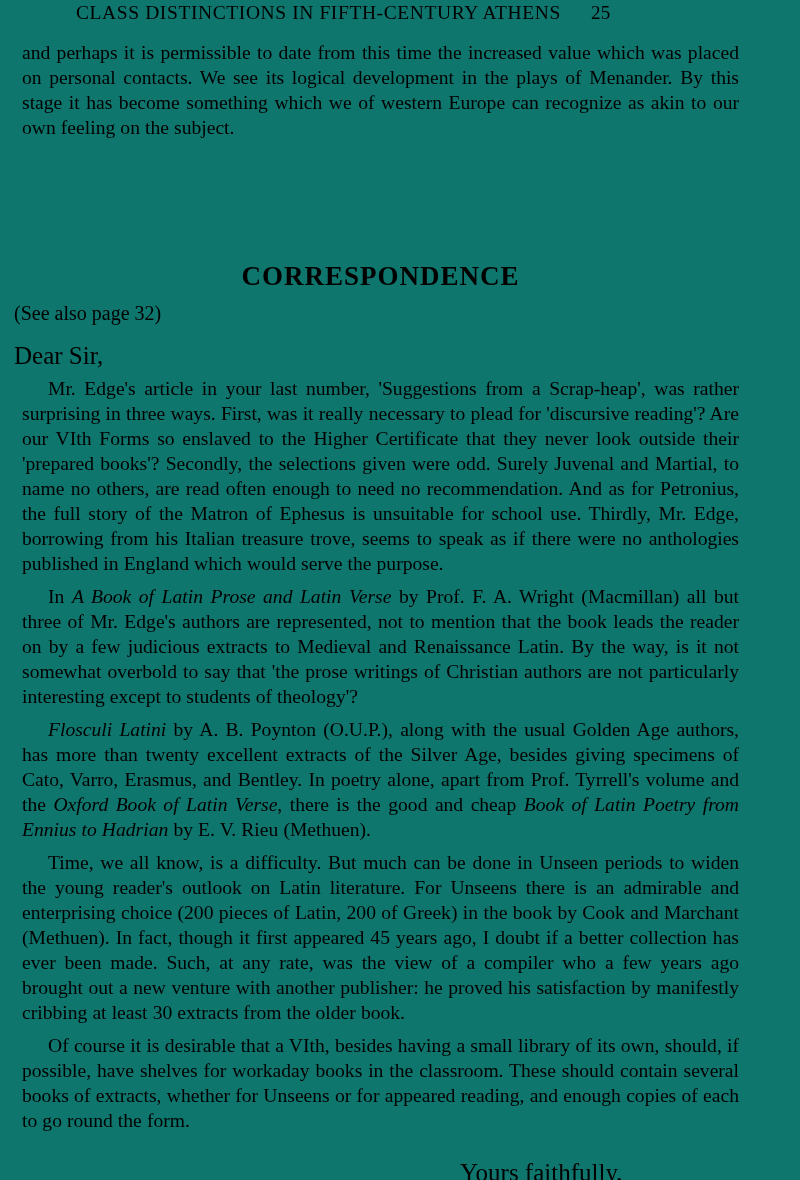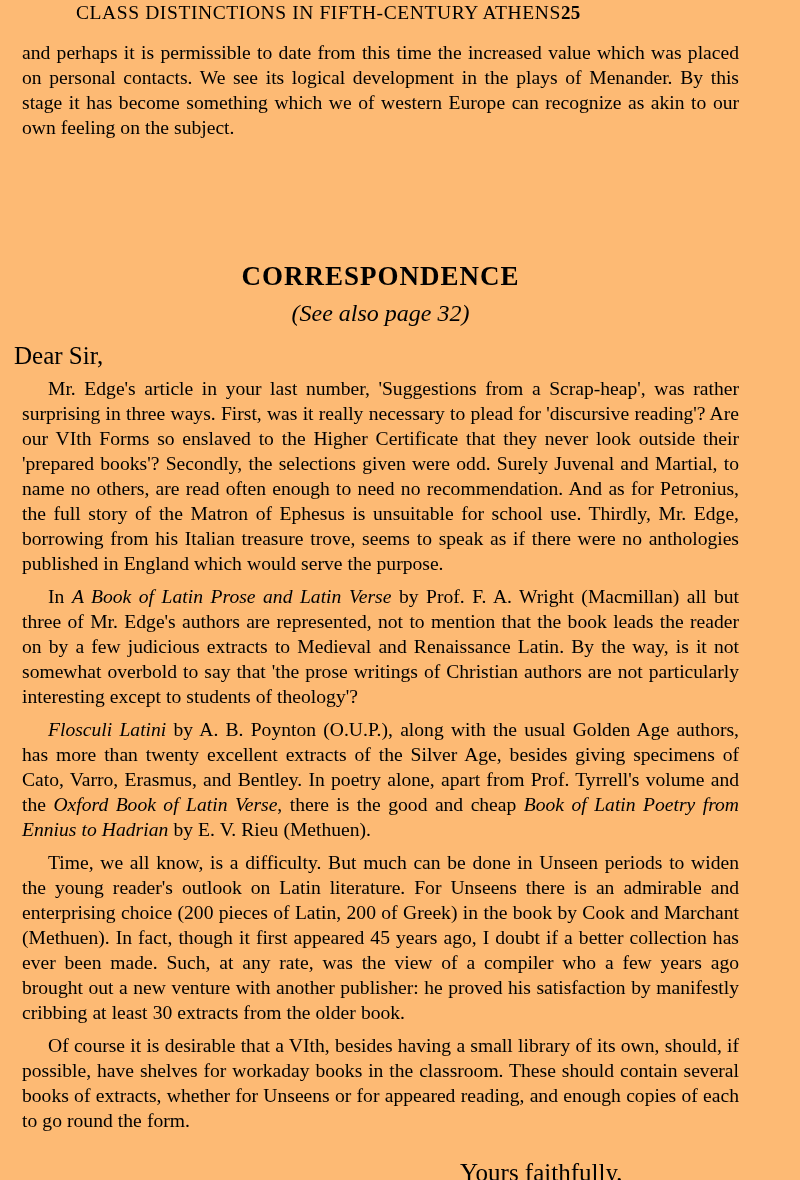--- a/index.html
+++ b/index.html
@@ -11,21 +11,21 @@
     width: 800px;
     height: 1180px;
     font-family: "Liberation Serif", "DejaVu Serif", serif;
     color: #000000;
     overflow: hidden;
   }
   .page {
     position: relative;
     width: 800px;
     height: 1180px;
-    background: #fdba74;
+    background: #0f766e;
     box-sizing: border-box;
   }
 
   
   .running-head {
     position: absolute;
     top: 2px;
     left: 14px;
     width: 733px;
     height: 24px;
@@ -34,21 +34,22 @@
     justify-content: flex-start;
   }
   .head-title {
     font-size: 19.5px;
     letter-spacing: 0.6px;
     white-space: nowrap;
     margin-left: 62px;
   }
   .head-folio {
     font-size: 19px;
-    font-weight: 700;
+    font-weight: 400;
+    margin-left: 30px;
     letter-spacing: 0.4px;
   }
 
   
   .textblock {
     position: absolute;
     left: 14px;
     top: 32px;
     width: 733px;
   }
@@ -70,23 +71,21 @@
   
   .section-head {
     text-align: center;
     font-size: 27px;
     letter-spacing: 1.0px;
     margin: 1px;
     padding: 0;
     line-height: 34px;
   }
   .section-sub {
-    text-align: center;
-    font-style: italic;
-    font-size: 24px;
+    font-size: 20px;
     margin: 0;
     padding-top: 7px;
     line-height: 24px;
   }
   .salutation {
     margin: 0;
     padding-top: 18px;
     font-size: 25px;
     line-height: 25px;
   }

